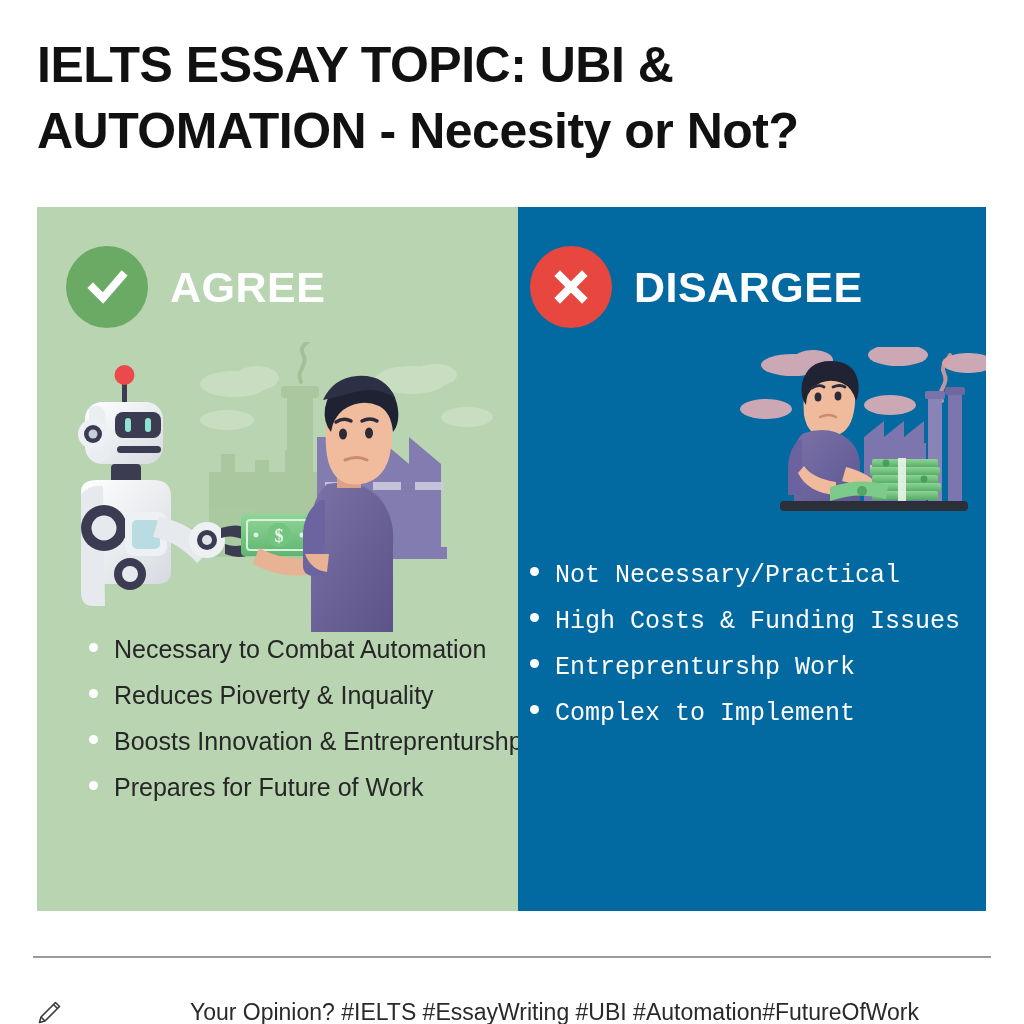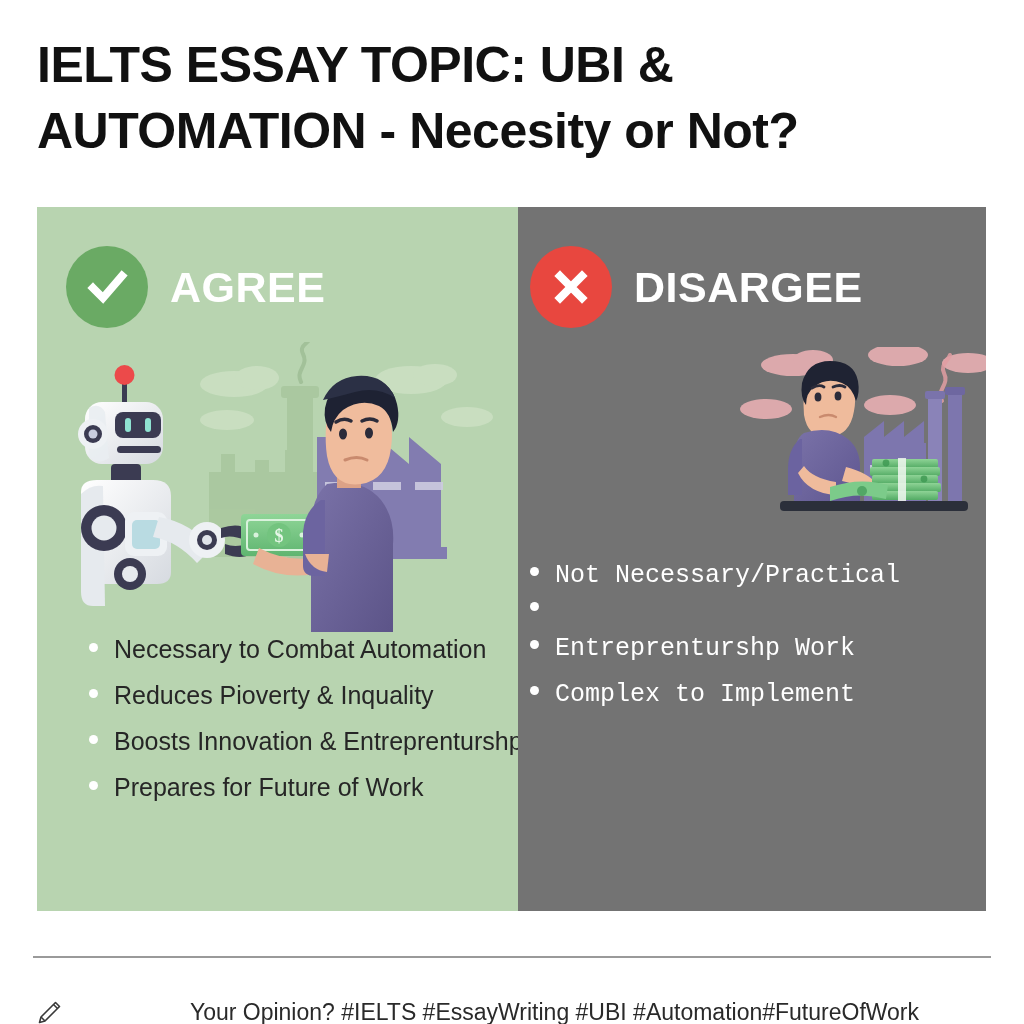--- a/index.html
+++ b/index.html
@@ -31,21 +31,21 @@
   
   .panels{
     position:absolute;
     left:37px; top:207px;
     width:949px; height:704px;
     display:flex;
     overflow:hidden;
   }
   .panel{position:relative;overflow:hidden;}
   .panel-agree{width:481px;background:#b8d4b0;}
-  .panel-disagree{width:468px;background:#737373;}
+  .panel-disagree{width:468px;background:#0369a1;}
 
   
   .phead{
     position:absolute;
     display:flex;align-items:center;
     gap:22px;
     z-index:5;
   }
   .phead-agree{left:29px; top:39px;}
   .phead-dis{left:12px; top:39px;}
@@ -357,20 +357,21 @@
         <span class="phead-label">DISARGEE</span>
       </div>
 
       <ul class="bullets bullets-right">
         <li class="bullet">
           <span class="dot"></span>
           <span>Not Necessary/Practical</span>
         </li>
         <li class="bullet">
           <span class="dot"></span>
+          <span>High Costs &amp; Funding Issues</span>
         </li>
         <li class="bullet">
           <span class="dot"></span>
           <span>Entreprenturshp Work</span>
         </li>
         <li class="bullet">
           <span class="dot"></span>
           <span>Complex to Implement</span>
         </li>
       </ul>

